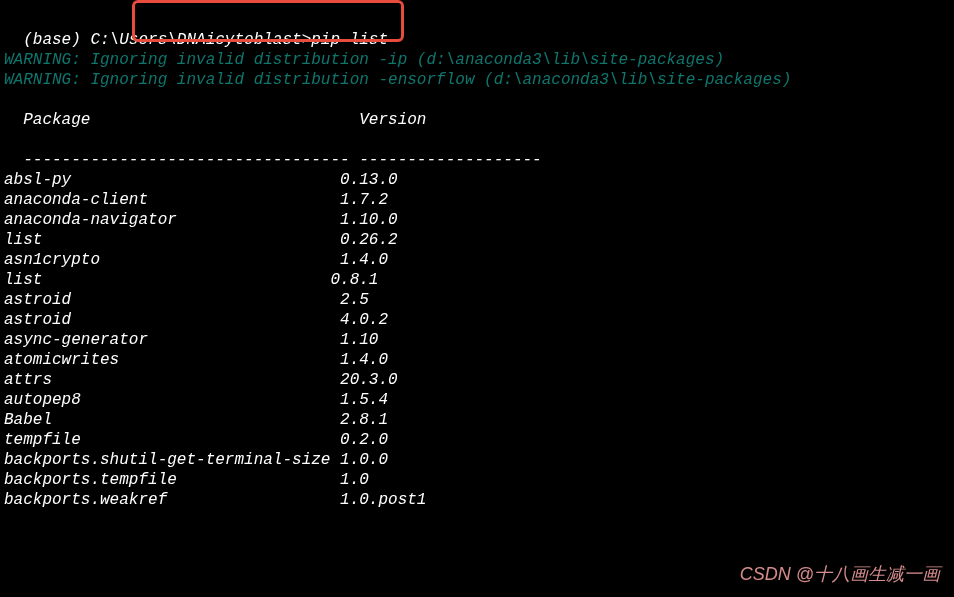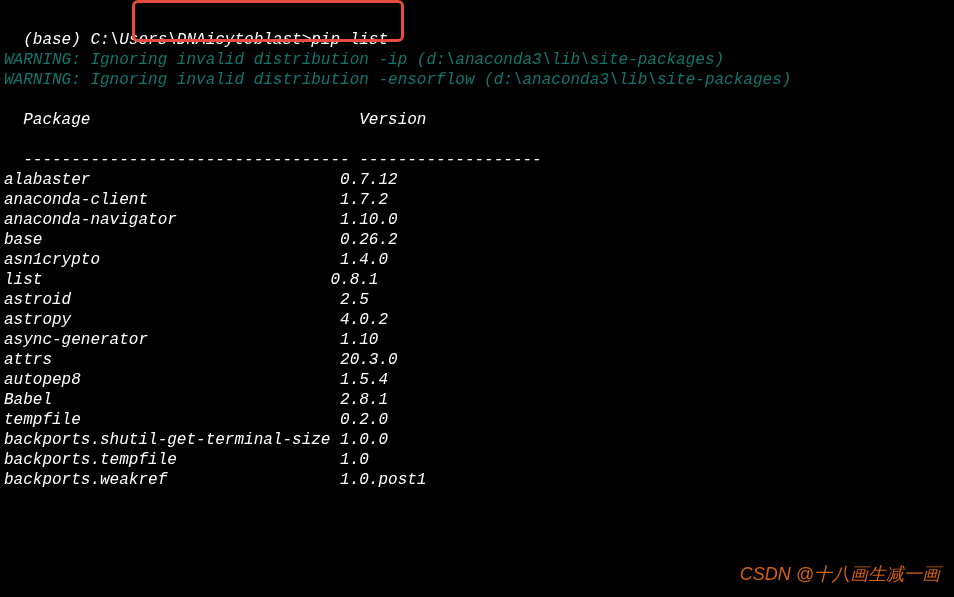--- a/index.html
+++ b/index.html
@@ -43,21 +43,21 @@
       width: 272px;
       height: 42px;
       border: 3px solid #e74c3c;
       border-radius: 6px;
       pointer-events: none;
     }
     .watermark {
       position: absolute;
       bottom: 12px;
       right: 14px;
-      color: #f97316;
+      color: #fca5a5;
       font-family: -apple-system, BlinkMacSystemFont, "Segoe UI", sans-serif;
       font-size: 18px;
       opacity: 0.85;
     }
     .plist {
       margin-top: 0;
     }
   </style>
 </head>
 <body>
@@ -73,29 +73,30 @@
 
 <div class="header-row">
   <span>Package                            Version</span>
 </div>
 
 <div class="divider-row">
   <span>---------------------------------- -------------------</span>
 </div>
 
 <div class="plist" id="packages-container">
-    <div class="pkg-row">alabaster                          0.7.12</div>
+    <div class="pkg-row">absl-py                            0.13.0</div>
     <div class="pkg-row">anaconda-client                    1.7.2</div>
     <div class="pkg-row">anaconda-navigator                 1.10.0</div>
-    <div class="pkg-row">base                               0.26.2</div>
+    <div class="pkg-row">list                               0.26.2</div>
     <div class="pkg-row">asn1crypto                         1.4.0</div>
     <div class="pkg-row">list                              0.8.1</div>
     <div class="pkg-row">astroid                            2.5</div>
-    <div class="pkg-row">astropy                            4.0.2</div>
+    <div class="pkg-row">astroid                            4.0.2</div>
     <div class="pkg-row">async-generator                    1.10</div>
+    <div class="pkg-row">atomicwrites                       1.4.0</div>
     <div class="pkg-row">attrs                              20.3.0</div>
     <div class="pkg-row">autopep8                           1.5.4</div>
     <div class="pkg-row">Babel                              2.8.1</div>
     <div class="pkg-row">tempfile                           0.2.0</div>
     <div class="pkg-row">backports.shutil-get-terminal-size 1.0.0</div>
     <div class="pkg-row">backports.tempfile                 1.0</div>
     <div class="pkg-row">backports.weakref                  1.0.post1</div>
   </div>
 
 <div class="highlight-box"></div>

